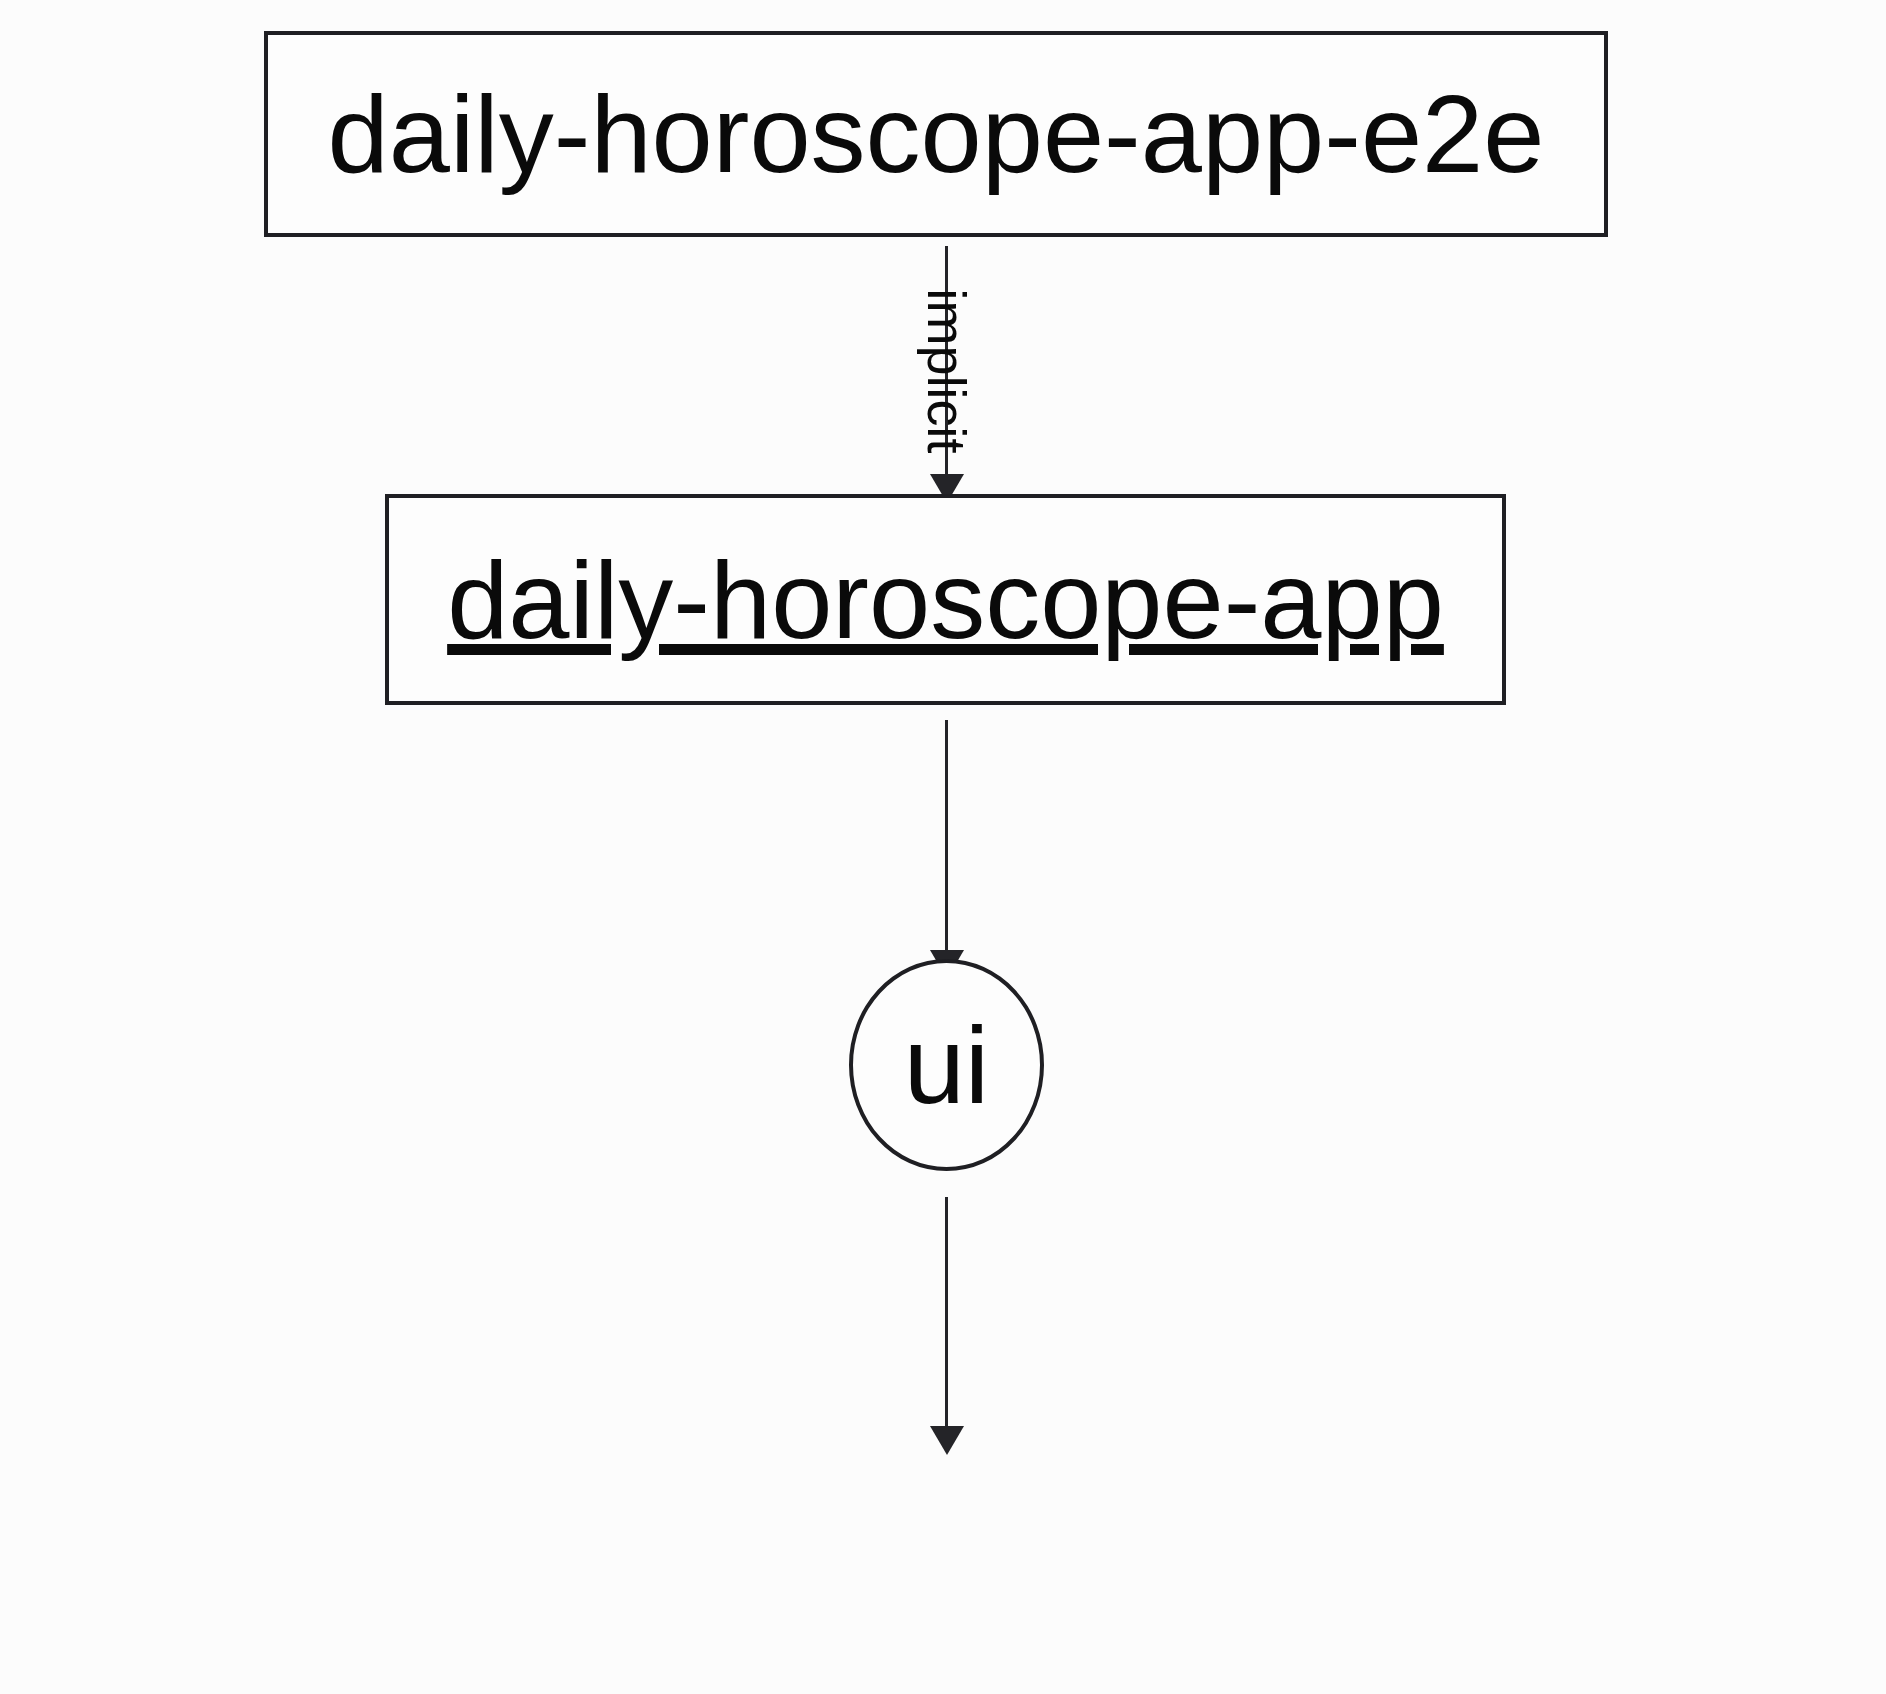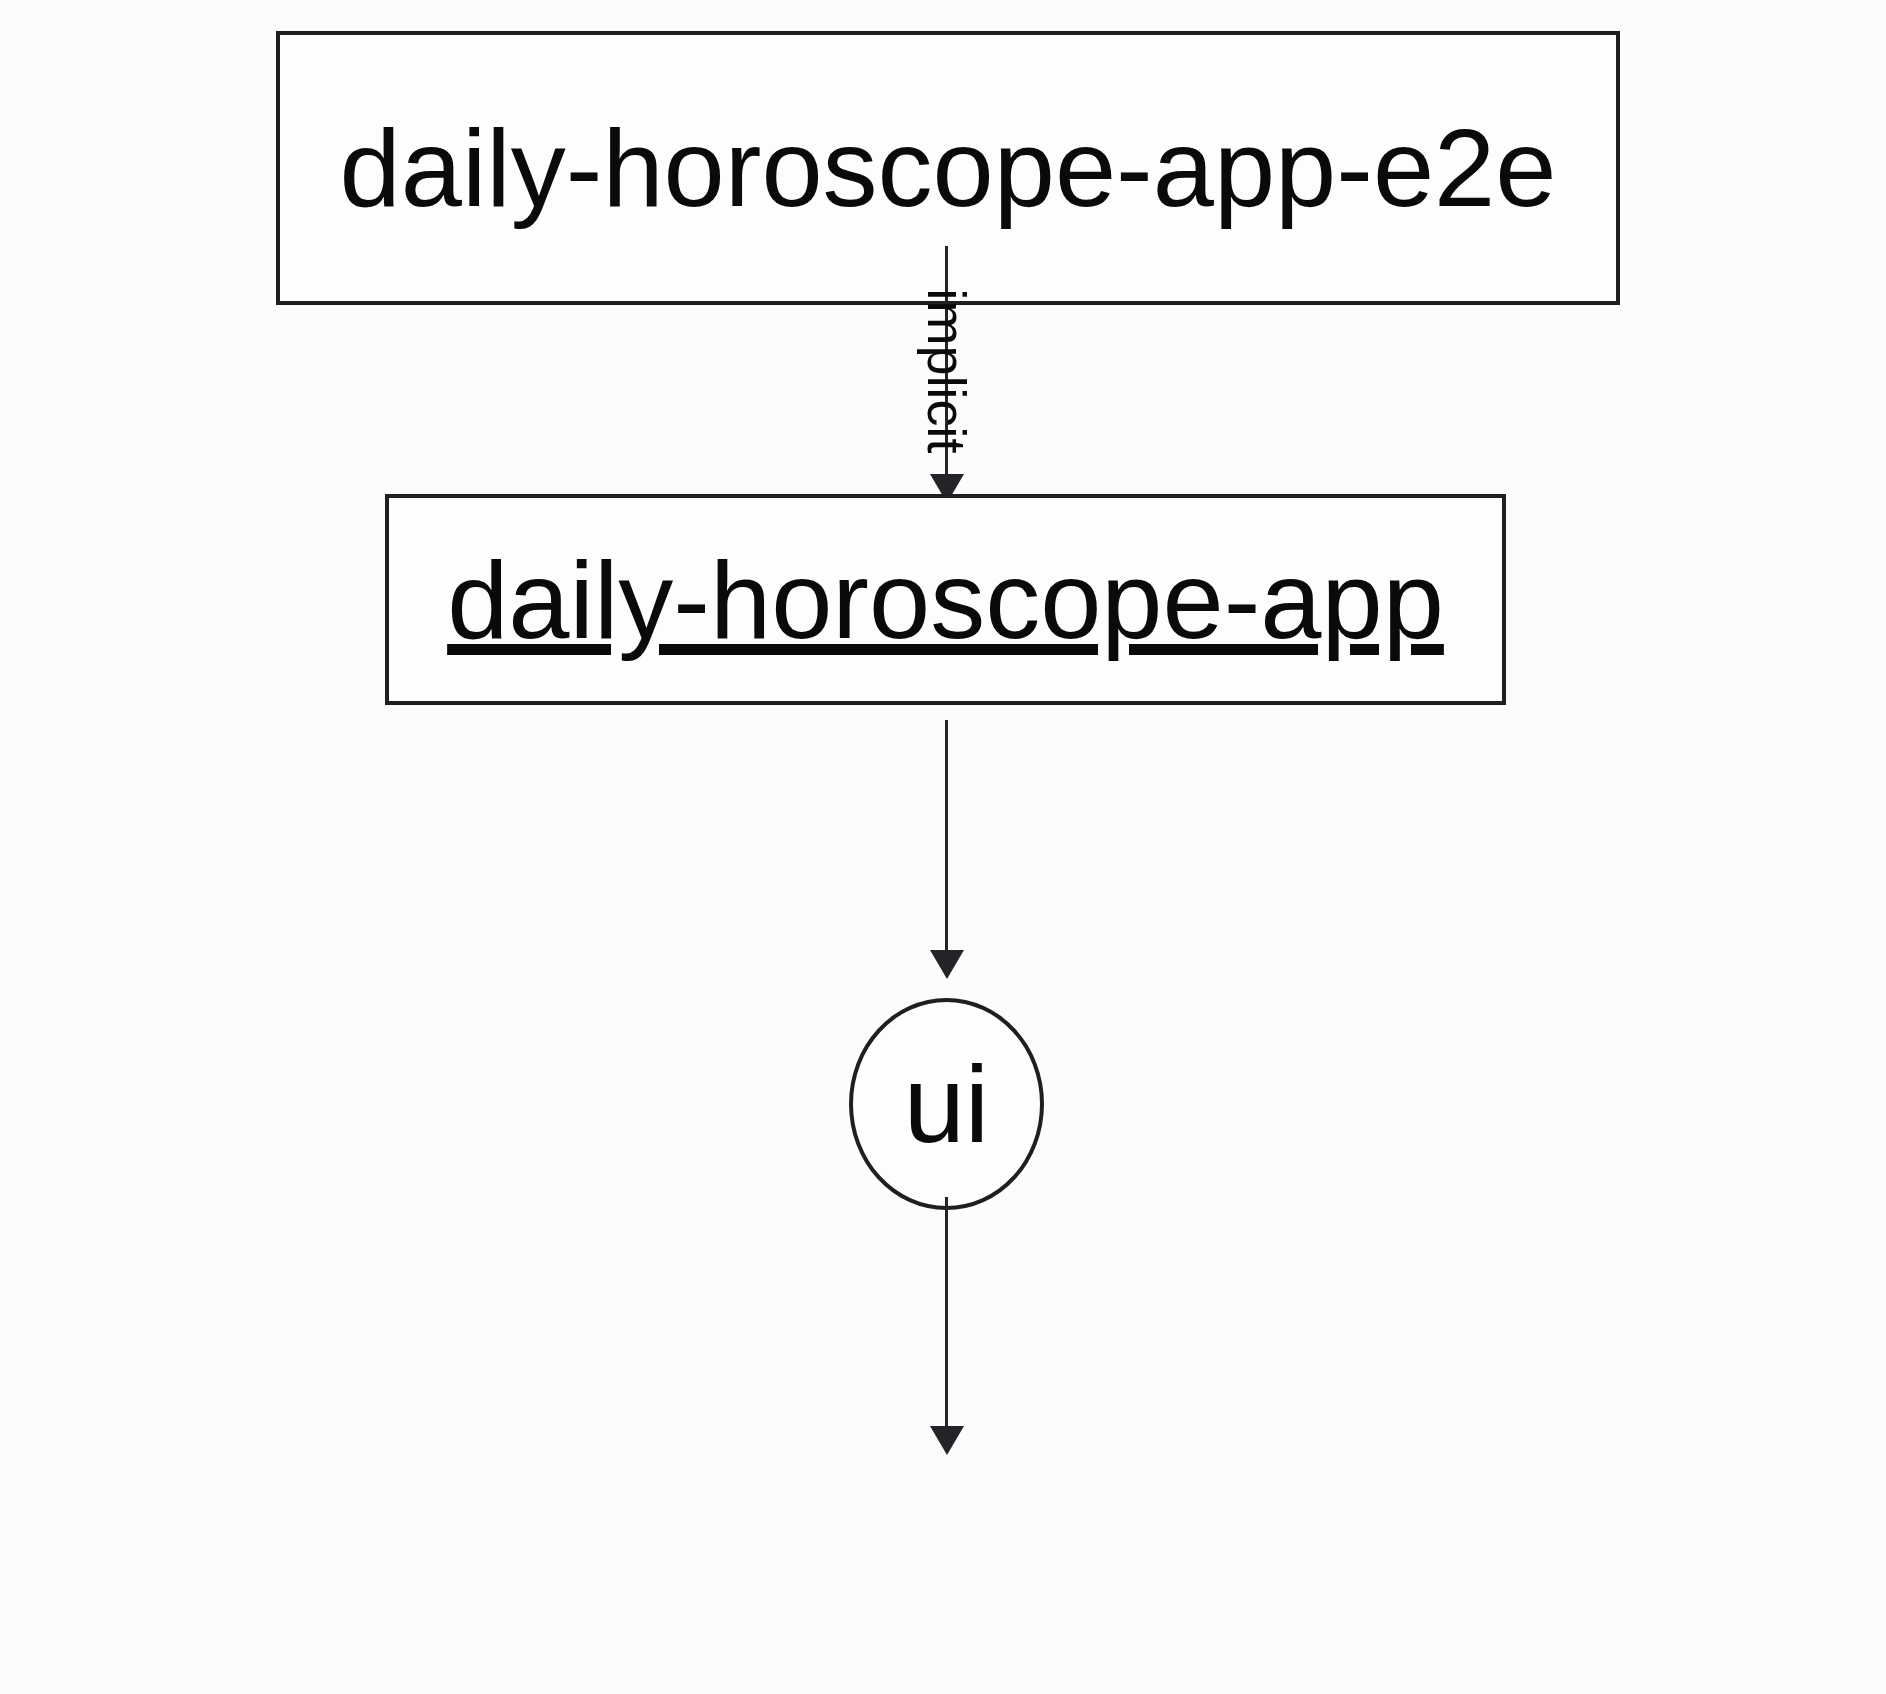--- a/index.html
+++ b/index.html
@@ -25,23 +25,23 @@
     border: 4px solid #1f1f23;
     background: #fdfdfd;
     font-size: 110px;
     line-height: 1;
     white-space: nowrap;
     cursor: pointer;
   }
   .node--ellipse {
     border-radius: 50%;
   }
-  .node--e2e   { left: 276px;  top: 31px;   width: 1344px; height: 274px; }
+  .node--e2e   { left: 264px;  top: 31px;   width: 1344px; height: 206px; }
   .node--app   { left: 385px;  top: 494px;  width: 1121px; height: 211px; text-decoration: underline; }
-  .node--ui    { left: 849px;  top: 998px;  width: 195px;  height: 212px; }
+  .node--ui    { left: 849px;  top: 959px;  width: 195px;  height: 212px; }
   .node--models{ left: 713px;  top: 1459px; width: 467px;  height: 221px; }
 
   .edge-line {
     position: absolute;
     left: 945px;
     width: 3px;
     background: #242428;
   }
   .edge-line--1 { top: 246px;  height: 230px; }
   .edge-line--2 { top: 720px;  height: 232px; }

